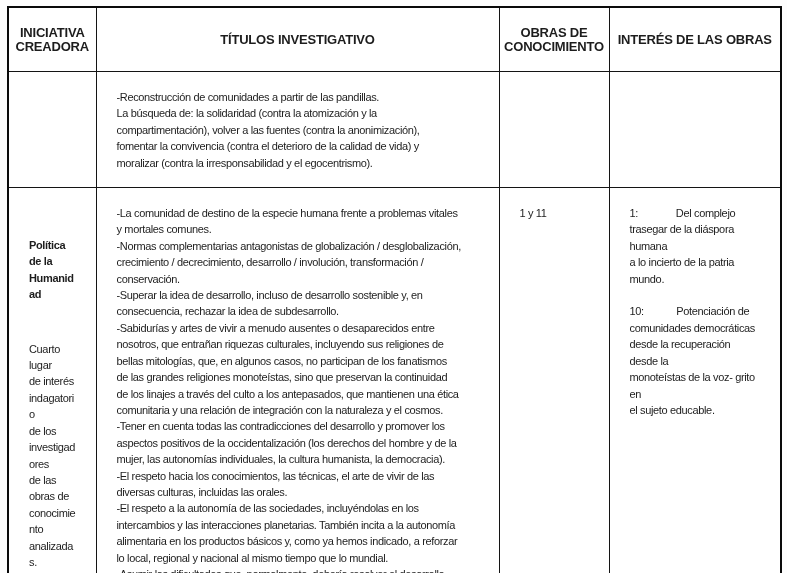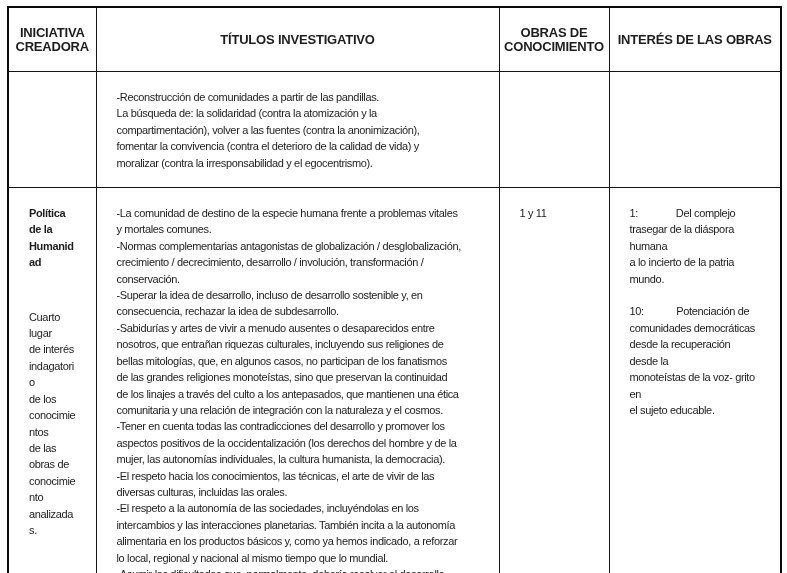--- a/index.html
+++ b/index.html
@@ -42,20 +42,21 @@
   .cell-text {
     font-size: 11px;
     line-height: 16.4px;
     letter-spacing: -0.35px;
     white-space: pre-wrap;
     overflow-wrap: break-word;
     padding: 1px 4px 0 4px;
   }
   .col1-title {
     font-weight: bold;
+    margin-top: 32px;
   }
   .col1-note {
     margin-top: 37px;
   }
 </style>
 </head>
 <body>
 
 <table class="doc-table">
   <colgroup>
@@ -92,21 +93,21 @@
     </td>
   </tr>
   <tr>
     <td>
       <div class="cell-text col1-title">Política de la
 Humanidad</div>
       <div class="cell-text col1-note">Cuarto lugar
 de interés
 indagatorio
 de los
-conocimientos
+investigadores
 de las obras de
 conocimiento
 analizadas.</div>
     </td>
     <td>
       <div class="cell-text">-La comunidad de destino de la especie humana frente a problemas vitales
 y mortales comunes.
 -Normas complementarias antagonistas de globalización / desglobalización,
 crecimiento / decrecimiento, desarrollo / involución, transformación /
 conservación.

